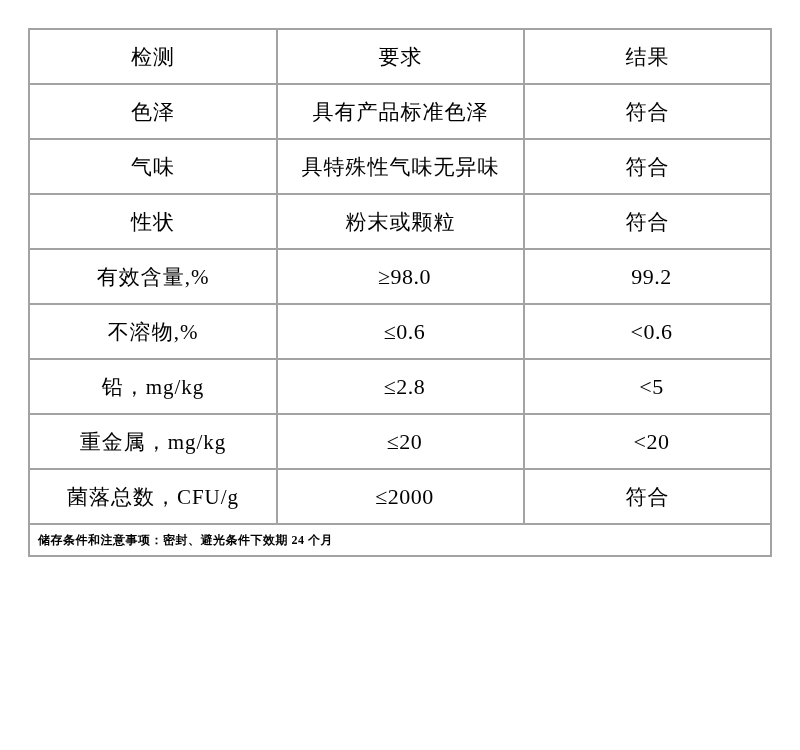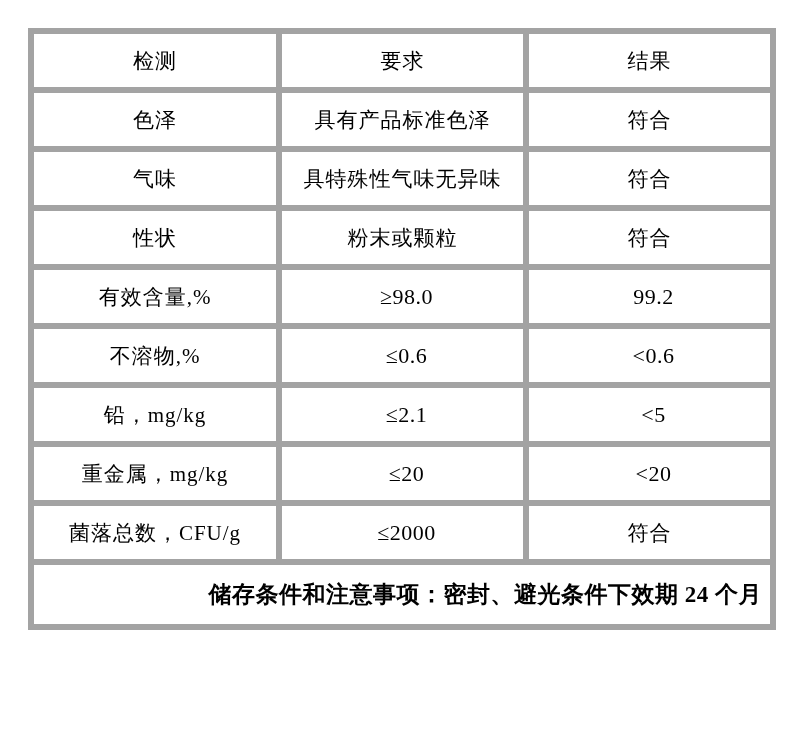--- a/index.html
+++ b/index.html
@@ -22,41 +22,41 @@
     top: 28px;
     width: 742px;
     border-collapse: collapse;
     table-layout: fixed;
   }
   .spec-table col.c1 { width: 248px; }
   .spec-table col.c2 { width: 247px; }
   .spec-table col.c3 { width: 247px; }
   .spec-table th,
   .spec-table td {
-    border: 6px solid #a3a3a3;
+    border: 2px solid #a3a3a3;
     height: 53px;
     padding: 0 4px;
     text-align: center;
     vertical-align: middle;
     font-size: 21px;
     font-weight: normal;
     letter-spacing: 1px;
     overflow: hidden;
     white-space: nowrap;
   }
   .spec-table td.val {
     font-size: 22px;
     letter-spacing: 0.5px;
     padding-left: 12px;
   }
   .spec-table td.footer-cell {
     height: 26px;
-    text-align: right;
-    padding: 14px 8px;
-    font-size: 23px;
+    text-align: left;
+    padding: 2px 8px;
+    font-size: 12px;
     font-weight: bold;
     letter-spacing: 0.5px;
   }
 </style>
 </head>
 <body>
 
 <div class="page">
   <table class="spec-table">
     <colgroup>
@@ -92,21 +92,21 @@
         <td class="val">≥98.0</td>
         <td class="val">99.2</td>
       </tr>
       <tr>
         <td>不溶物,%</td>
         <td class="val">≤0.6</td>
         <td class="val">&lt;0.6</td>
       </tr>
       <tr>
         <td>铅，mg/kg</td>
-        <td class="val">≤2.1</td>
+        <td class="val">≤2.8</td>
         <td class="val">&lt;5</td>
       </tr>
       <tr>
         <td>重金属，mg/kg</td>
         <td class="val">≤20</td>
         <td class="val">&lt;20</td>
       </tr>
       <tr>
         <td>菌落总数，CFU/g</td>
         <td class="val">≤2000</td>

